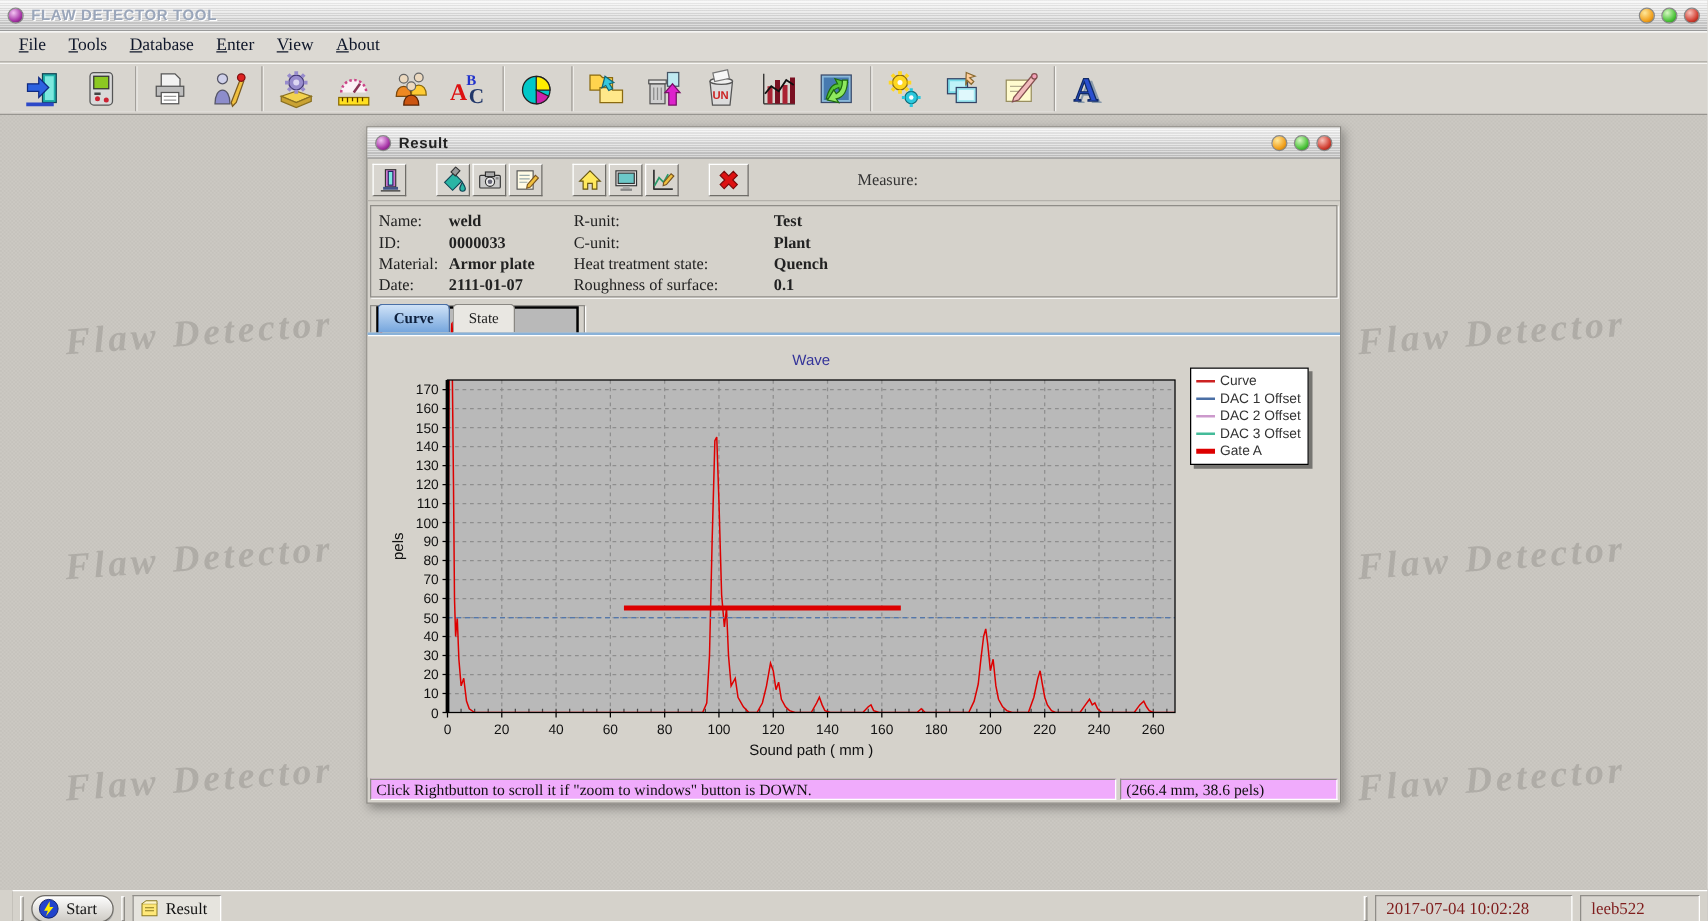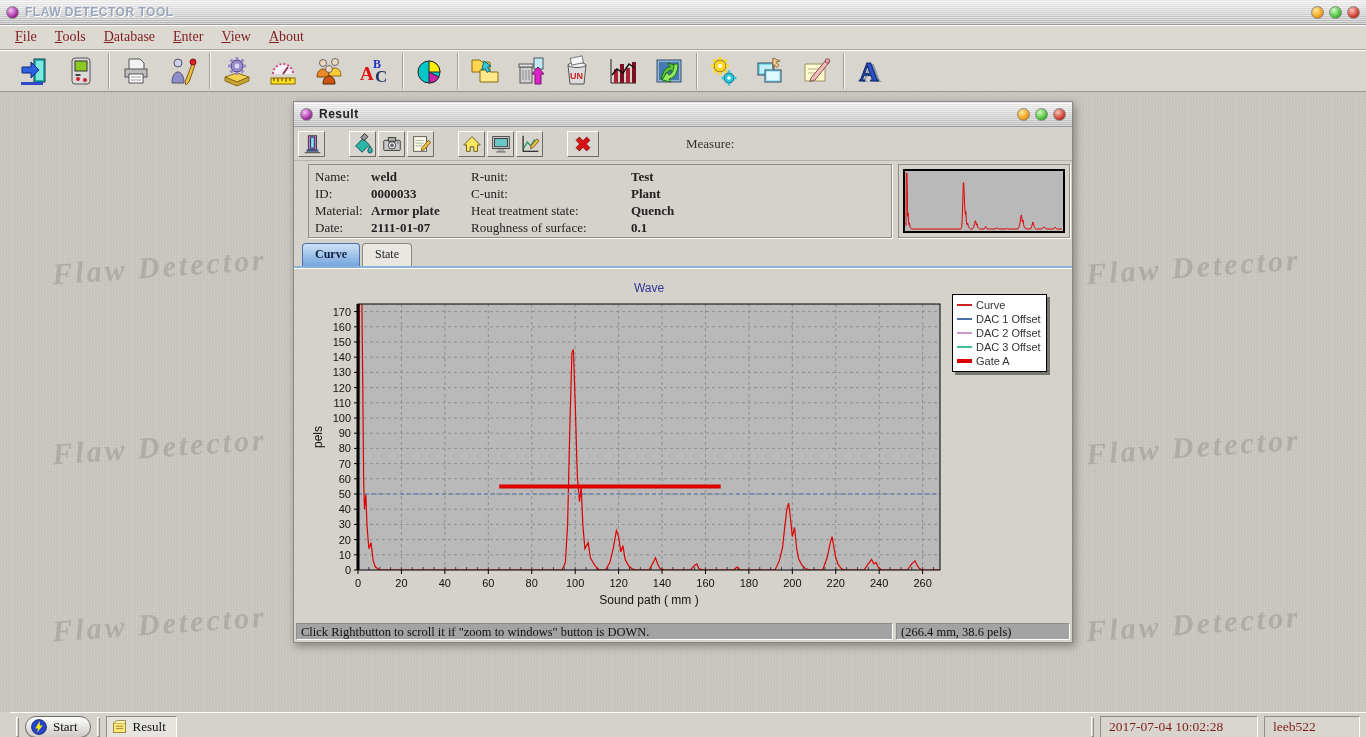--- a/index.html
+++ b/index.html
@@ -16,21 +16,21 @@
   .controls { margin-left:auto; display:flex; gap:5px; }
   .orb { width:13px; height:13px; border-radius:50%; border:1px solid #888; display:inline-block; }
   .orb.purple { background:radial-gradient(circle at 35% 30%, #f3c4f3, #a735a7 60%, #5a105a); }
   .orb.orange { background:radial-gradient(circle at 35% 30%, #ffe89a, #f2a21f 60%, #b06a00); }
   .orb.green  { background:radial-gradient(circle at 35% 30%, #d6f8c2, #4ec43c 60%, #1a7a12); }
   .orb.red    { background:radial-gradient(circle at 35% 30%, #f8c2ba, #d24033 60%, #7a120a); }
 
   
   .menubar { height:25px; background:#dcd9d3; display:flex; align-items:center; padding:0 6px;
     border-bottom:1px solid #a8a5a0; box-shadow:inset 0 1px 0 #fff; }
-  .menu-item { font-family:"Liberation Serif",serif; font-size:14px; padding:2px 9px; color:#7f1d1d; cursor:default; }
+  .menu-item { font-family:"Liberation Serif",serif; font-size:14px; padding:2px 9px; color:#0f172a; cursor:default; }
   .menu-item::first-letter { text-decoration:underline; }
 
   
   .toolbar { height:42px; background:#d8d5cf; display:flex; align-items:center; padding:0 8px;
     border-bottom:1px solid #979590; box-shadow:inset 0 1px 0 #fff; }
   .tb-group { display:flex; align-items:center; padding:0 9px; border-right:1px solid #a3a09b;
     box-shadow:1px 0 0 #f4f3f0; height:36px; gap:10px; }
   .tb-group:last-child { border-right:none; box-shadow:none; }
   .tb-btn { width:36px; height:34px; background:transparent; border:none; display:flex; align-items:center; justify-content:center; }
 
@@ -49,21 +49,21 @@
   .result-window .titlebar { height:21px; }
 
   .rw-toolbar { height:34px; position:relative; display:flex; align-items:center; padding:0 4px; gap:24px;
     border-bottom:1px solid #b5b2ac; }
   .rw-group { display:flex; gap:2px; }
   .rw-btn { width:27px; height:26px; background:#d8d5cf; border:1px solid;
     border-color:#ffffff #6f6d68 #6f6d68 #ffffff; display:flex; align-items:center; justify-content:center; }
   .rw-btn.wide { width:32px; }
   .measure-label { position:absolute; left:392px; top:9px; font-family:"Liberation Serif",serif; font-size:13px; color:#333; }
 
-  .rw-info { display:flex; gap:6px; padding:3px 2px 2px 14px; height:79px; }
+  .rw-info { display:flex; gap:6px; padding:3px 2px 2px 2px; height:79px;flex-direction:column; }
   .info-box { border:1px solid #8f8d88; box-shadow:1px 1px 0 #fff; background:#d5d2cb; }
   .info-left { flex:1; padding:4px 0 0 6px; display:grid;
     grid-template-columns:56px 100px 160px 1fr; grid-auto-rows:17px;
     font-family:"Liberation Serif",serif; font-size:13px; color:#222; }
   .info-left .val { font-weight:bold; }
   .info-right { width:172px; display:flex; align-items:center; justify-content:center; }
   .preview-frame { border:2px solid #000; background:#b9b9b9; line-height:0; }
 
   .rw-tabs { display:flex; align-items:flex-end; height:26px; padding-left:8px; gap:2px; }
   .tab { font-family:"Liberation Serif",serif; font-size:12px; padding:3px 12px 4px 12px;
@@ -73,21 +73,21 @@
   .rw-content { flex:1; position:relative; border-top:2px solid #8ab2d8; box-shadow:inset 0 1px 0 #fff;
     background:#d5d2cb; }
   .chart-wrap { position:absolute; left:2px; top:6px; width:774px; height:348px; }
   .legend { position:absolute; left:658px; top:26px; background:#fff; border:1px solid #000;
     box-shadow:3px 3px 0 rgba(40,40,40,.55); padding:3px 5px 3px 4px; }
   .legend-row { display:flex; align-items:center; gap:4px; height:14px; }
   .legend-row .sw { width:15px; flex:0 0 15px; }
   .legend-row .lt { font-size:11px; color:#333; white-space:nowrap; }
 
   .rw-status { height:20px; display:flex; gap:3px; padding:1px 2px 2px 2px; }
-  .status-cell { border:1px solid; border-color:#8f8d88 #ffffff #ffffff #8f8d88; background:#a3a3a3;
+  .status-cell { border:1px solid; border-color:#8f8d88 #ffffff #ffffff #8f8d88; background:#f0abfc;
     font-family:"Liberation Serif",serif; font-size:12.5px; color:#111; padding:1px 4px; white-space:nowrap; overflow:hidden; }
   .status-left { flex:1; }
   .status-right { width:174px; }
 
   
   .taskbar { height:28px; background:#d5d2cb; border-top:1px solid #fff; box-shadow:0 -1px 0 #8f8d88;
     display:flex; align-items:center; padding:0 6px; gap:6px;margin-left:10px; }
   .tb-handle { width:3px; height:20px; border:1px solid; border-color:#fff #8f8d88 #8f8d88 #fff; }
   .start-btn { height:22px; border-radius:11px; border:1px solid #6f6d68; background:linear-gradient(#fdfdfd,#cecbc5);
     box-shadow:inset 0 1px 0 #fff, 0 1px 0 #aaa; display:flex; align-items:center; gap:5px; padding:0 12px 0 4px;

